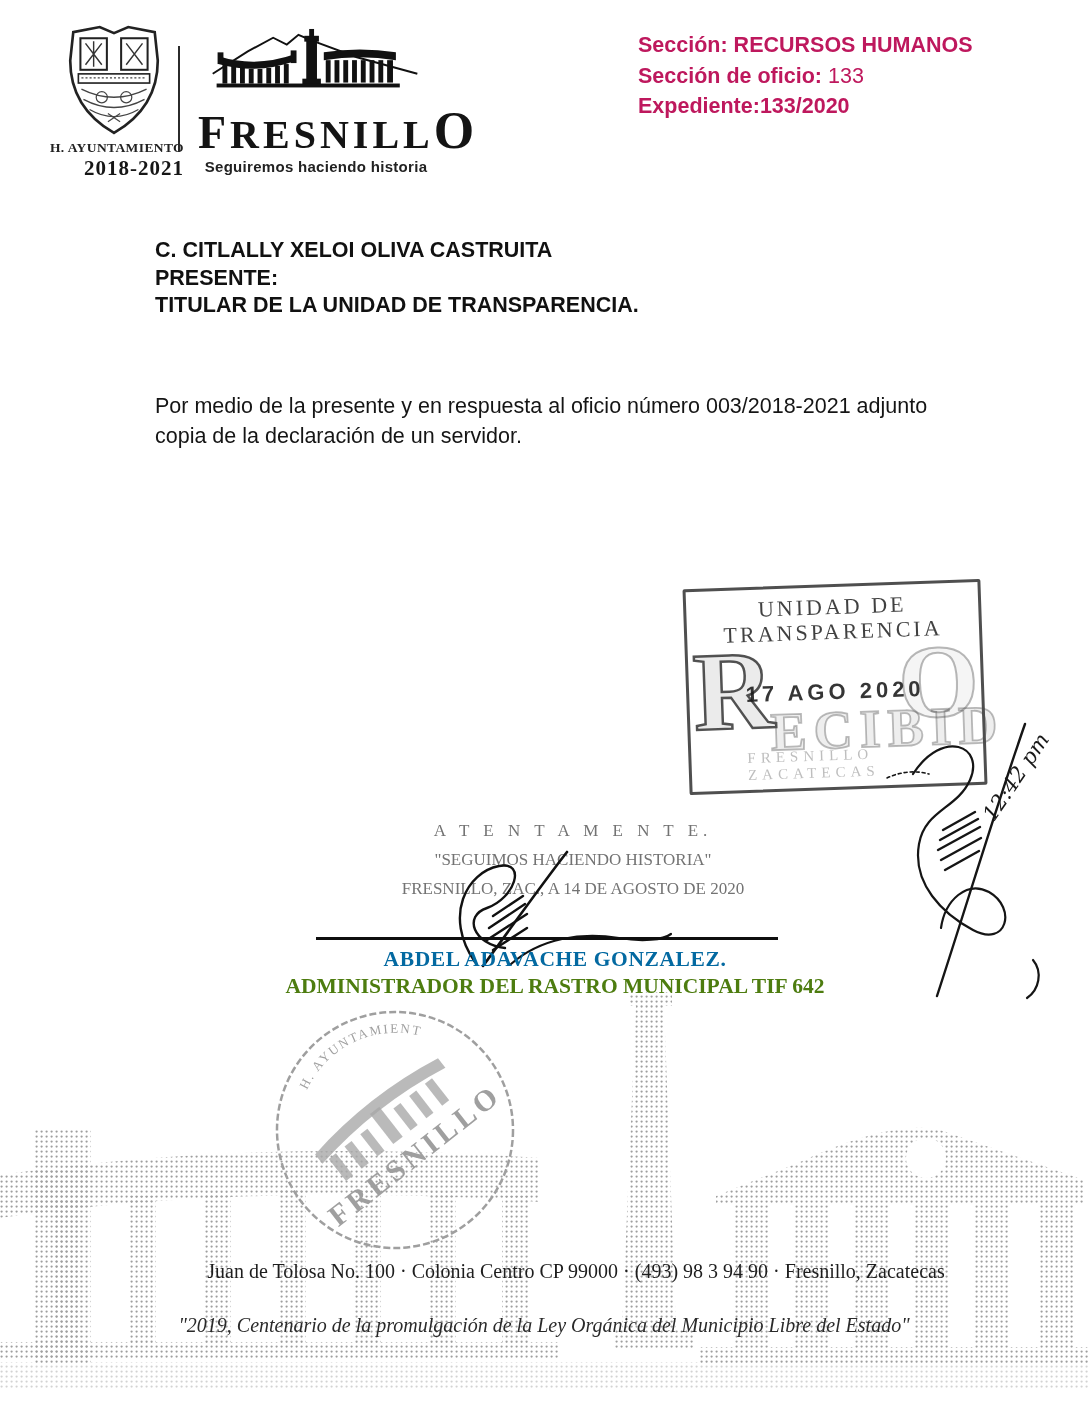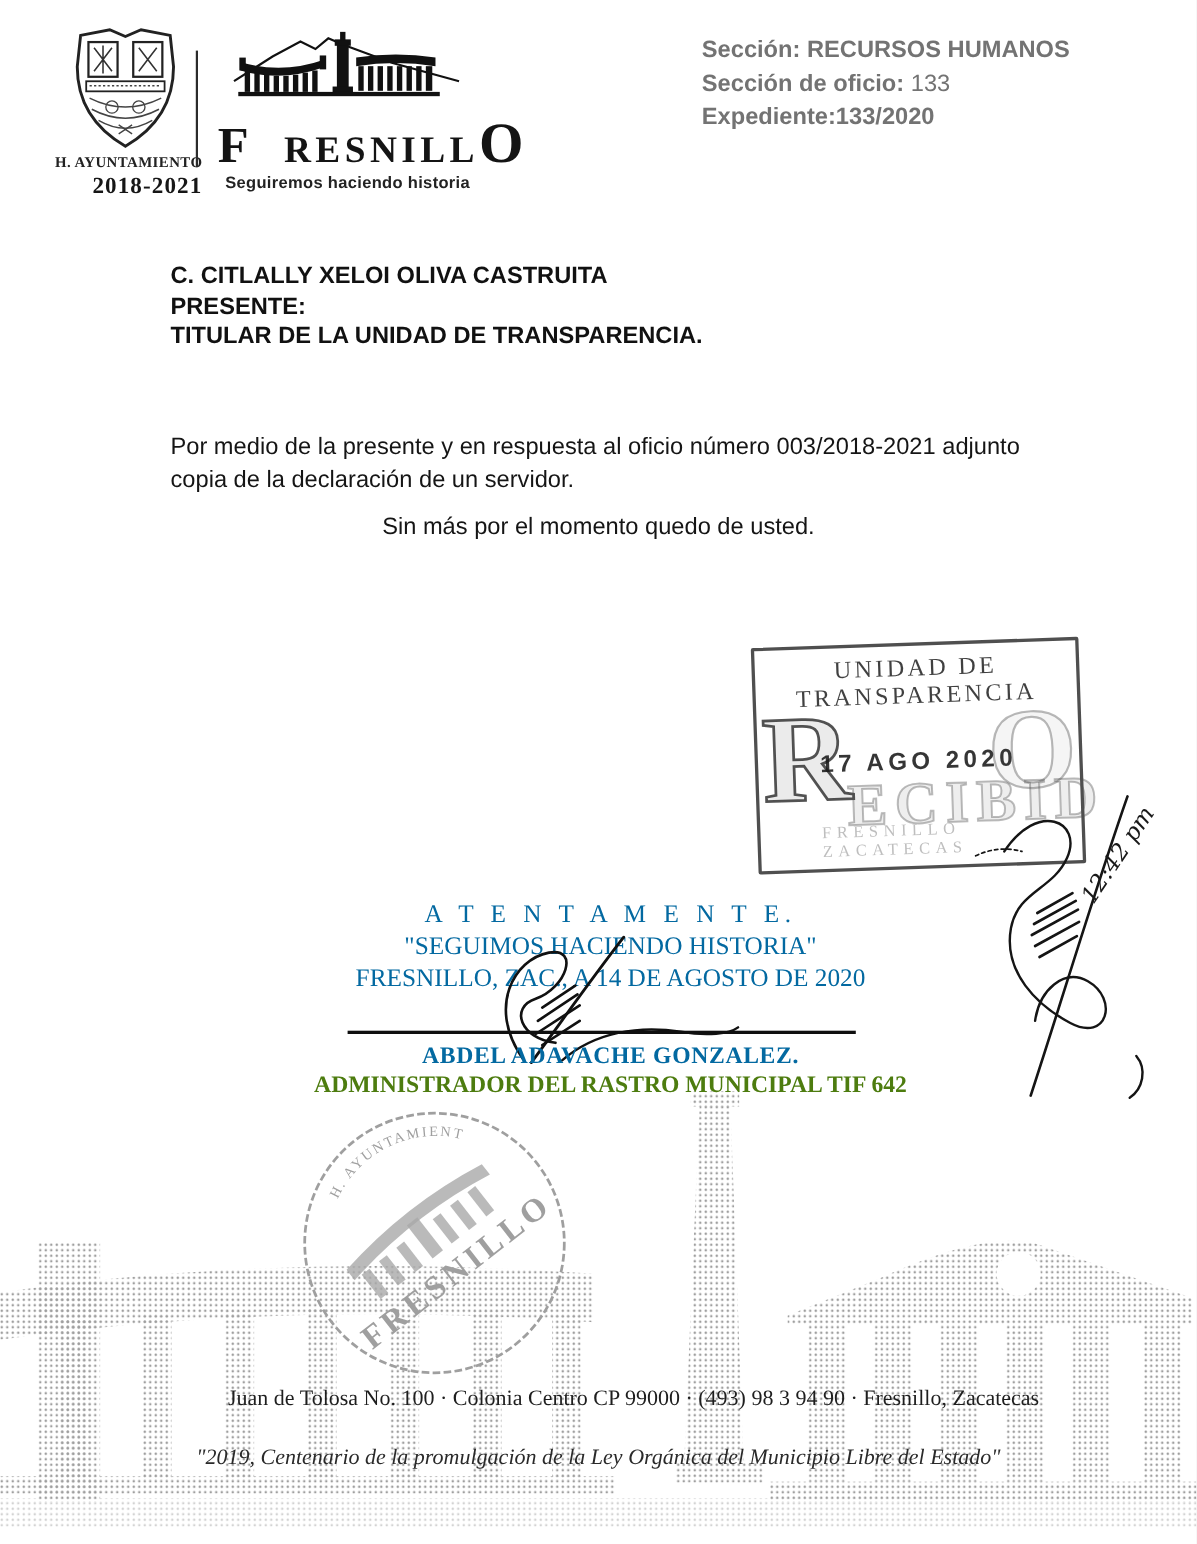--- a/index.html
+++ b/index.html
@@ -10,24 +10,24 @@
   
   .crest{position:absolute;left:44px;top:24px;width:140px;text-align:right;}
   .crest svg{display:block;margin:0 auto;}
   .crest-org{font-family:"Liberation Serif",serif;font-weight:bold;font-size:13.5px;letter-spacing:.4px;margin-top:2px;color:#222;}
   .crest-term{font-family:"Liberation Serif",serif;font-weight:bold;font-size:21px;letter-spacing:1px;color:#161616;}
   .hdr-divider{position:absolute;left:178px;top:46px;width:2px;height:106px;background:#2b2b2b;}
   .logo{position:absolute;left:198px;top:28px;width:236px;text-align:center;}
   .logo svg{display:block;margin:0 auto;}
   .wordmark{font-family:"Liberation Serif",serif;font-weight:bold;color:#141414;line-height:1;margin-top:1px;letter-spacing:4px;white-space:nowrap;}
   .wm-f{font-size:46px;}
-  .wm-mid{font-size:34px;margin-left:28px;}
+  .wm-mid{font-size:40px;}
   .wm-o{font-size:52px;letter-spacing:0;}
   .logo-tagline{font-family:"Liberation Sans",sans-serif;font-weight:bold;font-size:15px;letter-spacing:.3px;color:#222;margin-top:1px;}
-  .hdr-meta{position:absolute;left:638px;top:30px;font-size:21.5px;line-height:30.5px;color:#737373;white-space:nowrap;}
+  .hdr-meta{position:absolute;left:638px;top:30px;font-size:21.5px;line-height:30.5px;color:#be185d;white-space:nowrap;}
   .hdr-meta .lbl{font-weight:bold;}
   .hdr-meta .val{font-weight:normal;}
   .hdr-meta .valb{font-weight:bold;}
   
   .recipient{position:absolute;left:155px;top:237px;font-weight:bold;font-size:21.5px;line-height:27.5px;color:#111;}
   .body-par{position:absolute;left:155px;top:391px;width:792px;font-size:21.5px;line-height:30px;color:#151515;}
   .closing{position:absolute;left:0;top:466px;width:1088px;text-align:center;font-size:21.5px;color:#151515;}
   
   .stamp{
     position:absolute;left:686px;top:584px;width:292px;height:200px;
@@ -41,22 +41,22 @@
     color:rgba(60,60,60,.10);-webkit-text-stroke:2.5px rgba(40,40,40,.8);}
   .stamp-mid{position:absolute;left:80px;top:116px;font-size:54px;line-height:1;font-weight:bold;letter-spacing:7px;
     color:rgba(90,90,90,.10);-webkit-text-stroke:1.8px rgba(80,80,80,.38);}
   .stamp-O{position:absolute;right:2px;top:46px;font-size:104px;line-height:1;font-weight:bold;
     color:rgba(90,90,90,.06);-webkit-text-stroke:2px rgba(80,80,80,.4);}
   .stamp-bottom{position:absolute;left:56px;bottom:6px;font-size:15px;letter-spacing:5px;color:rgba(70,70,70,.35);}
   .hand{position:absolute;}
   .hand-time{position:absolute;left:978px;top:812px;transform:rotate(-56deg);transform-origin:left top;
     font-family:"DejaVu Serif",serif;font-style:italic;font-size:21px;color:#191919;white-space:nowrap;}
   
-  .sig-block{position:absolute;left:280px;top:816px;width:550px;text-align:center;
-    font-family:"Liberation Serif",serif;font-size:23px;line-height:29px;color:#0369a1;}
+  .sig-block{position:absolute;left:298px;top:816px;width:550px;text-align:center;
+    font-family:"Liberation Serif",serif;font-size:17px;line-height:29px;color:#737373;}
   .sig-l1{letter-spacing:5px;}
   .sig-rule{position:absolute;left:316px;top:937px;width:462px;height:3px;background:#0f0f0f;}
   .sig-name{position:absolute;left:260px;top:947px;width:590px;text-align:center;
     font-family:Liberation Serif, serif;font-weight:bold;font-size:21.5px;letter-spacing:.6px;color:#0369a1;}
   .sig-role{position:absolute;left:240px;top:974px;width:630px;text-align:center;
     font-family:"Liberation Serif",serif;font-weight:bold;font-size:21.5px;color:#4d7c0f;}
   
   .wm-art{position:absolute;left:0;top:990px;}
   .footer-address{position:absolute;left:0;top:1260px;width:1088px;text-align:center;
     font-family:"Liberation Serif",serif;font-size:20px;color:#1e1e1e;padding-left:32px;}
@@ -189,21 +189,20 @@
     <div><span class="lbl">Expediente:</span><span class="valb">133/2020</span></div>
   </div>
 
   <div class="recipient">
     <div>C. CITLALLY XELOI OLIVA CASTRUITA</div>
     <div>PRESENTE:</div>
     <div>TITULAR DE LA UNIDAD DE TRANSPARENCIA.</div>
   </div>
 
   <div class="body-par">Por medio de la presente y en respuesta al oficio número 003/2018-2021 adjunto copia de la declaración de un servidor.</div>
-  <div class="closing">Sin más por el momento quedo de usted.</div>
 
   <div class="stamp">
     <div class="stamp-office">
       <div>UNIDAD DE</div>
       <div>TRANSPARENCIA</div>
     </div>
     <span class="stamp-R">R</span>
     <div class="stamp-date">17 AGO 2020</div>
     <span class="stamp-mid">ECIBID</span>
     <span class="stamp-O">O</span>

